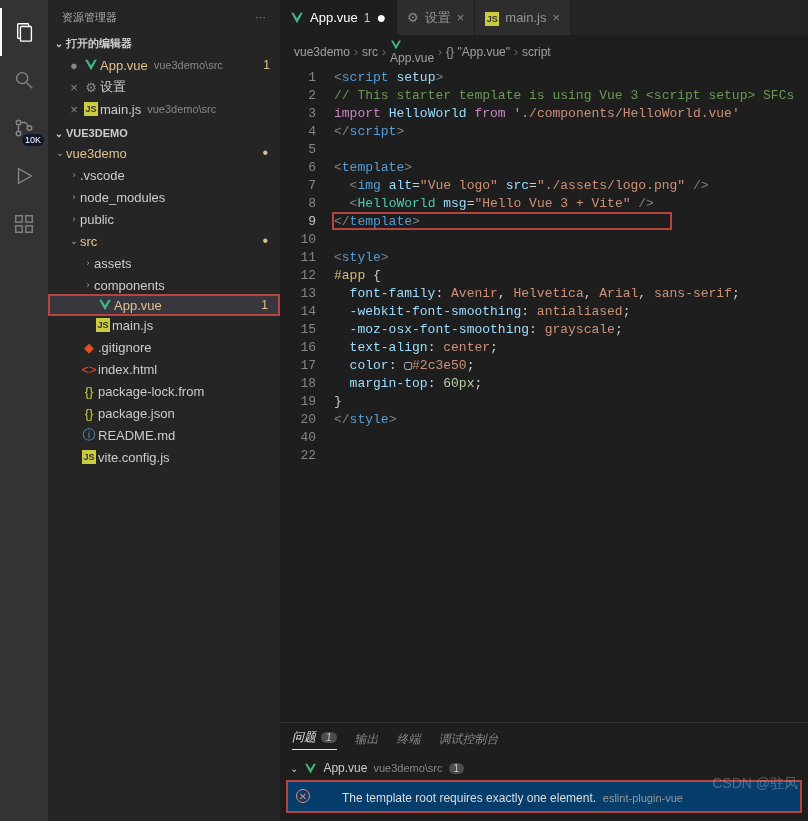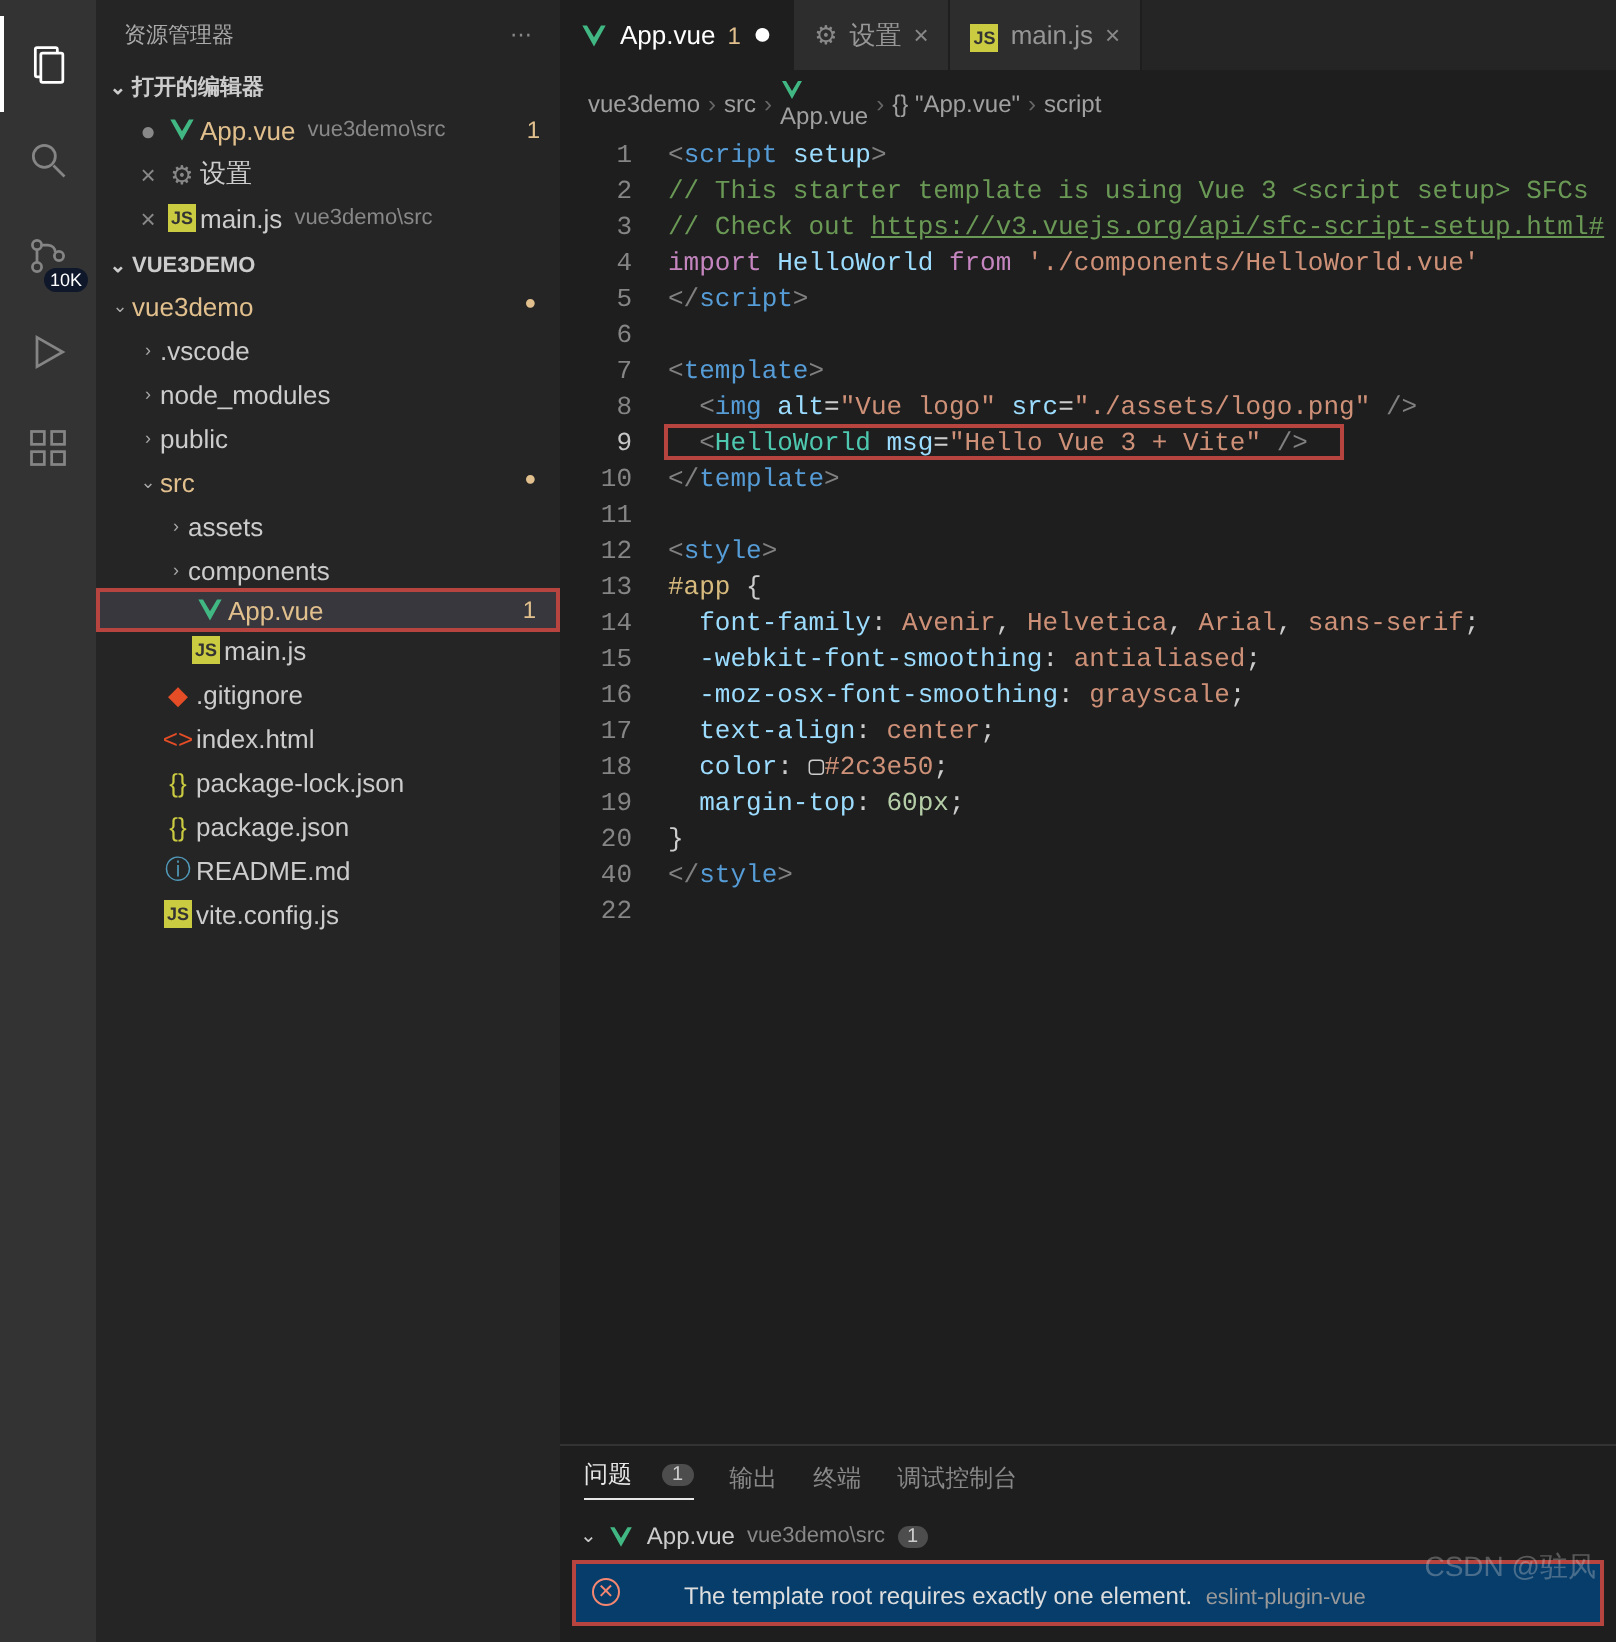--- a/index.html
+++ b/index.html
@@ -190,21 +190,21 @@
   background: #1e1e1e;
   border-top: 1px solid #333;
 }
 .panel-tabs {
   display: flex;
   align-items: center;
   padding: 6px 12px;
   gap: 18px;
   font-size: 12px;
 }
-.panel-tab { color: #888; cursor: pointer; display: flex; align-items: center; gap: 15px; }
+.panel-tab { color: #888; cursor: pointer; display: flex; align-items: center; gap: 5px; font-style: italic; }
 .panel-tab.active { color: #e7e7e7; border-bottom: 1px solid #e7e7e7; padding-bottom: 3px; }
 .panel-tab .count-badge {
   background: #4d4d4d;
   color: #ccc;
   border-radius: 8px;
   padding: 0 5px;
   font-size: 10px;
 }
 .problems-body { padding: 2px 6px 6px; font-size: 12px; }
 .problem-file {
@@ -407,21 +407,21 @@
           <span class="icon">
             <span class="html-ico">&lt;&gt;</span>
           </span>
           <span class="lbl">index.html</span>
         </div>
         <div class="tree-item depth-1">
           <span class="chev"></span>
           <span class="icon">
             <span class="json-ico">{}</span>
           </span>
-          <span class="lbl">package-lock.json</span>
+          <span class="lbl">package-lock.from</span>
         </div>
         <div class="tree-item depth-1">
           <span class="chev"></span>
           <span class="icon">
             <span class="json-ico">{}</span>
           </span>
           <span class="lbl">package.json</span>
         </div>
         <div class="tree-item depth-1">
           <span class="chev"></span>
@@ -500,21 +500,20 @@
         <div>17</div>
         <div>18</div>
         <div>19</div>
         <div>20</div>
         <div>40</div>
         <div>22</div>
       </div>
     <div class="code" id="code">
         <div class="code-line"><span class="tok-tag">&lt;</span><span class="tok-tagname">script</span> <span class="tok-attr">setup</span><span class="tok-tag">&gt;</span></div>
         <div class="code-line"><span class="tok-comment">// This starter template is using Vue 3 &lt;script setup&gt; SFCs</span></div>
-        <div class="code-line"><span class="tok-comment">// Check out </span><span class="tok-link">https://v3.vuejs.org/api/sfc-script-setup.html#</span></div>
         <div class="code-line"><span class="tok-keyword">import</span> <span class="tok-var">HelloWorld</span> <span class="tok-keyword">from</span> <span class="tok-string">'./components/HelloWorld.vue'</span></div>
         <div class="code-line"><span class="tok-tag">&lt;/</span><span class="tok-tagname">script</span><span class="tok-tag">&gt;</span></div>
         <div class="code-line"></div>
         <div class="code-line"><span class="tok-tag">&lt;</span><span class="tok-tagname">template</span><span class="tok-tag">&gt;</span></div>
         <div class="code-line">  <span class="tok-tag">&lt;</span><span class="tok-tagname">img</span> <span class="tok-attr">alt</span>=<span class="tok-string">"Vue logo"</span> <span class="tok-attr">src</span>=<span class="tok-string">"./assets/logo.png"</span> <span class="tok-tag">/&gt;</span></div>
         <div class="code-line">  <span class="tok-tag">&lt;</span><span class="tok-type">HelloWorld</span> <span class="tok-attr">msg</span>=<span class="tok-string">"Hello Vue 3 + Vite"</span> <span class="tok-tag">/&gt;</span></div>
         <div class="code-line"><span class="tok-tag">&lt;/</span><span class="tok-tagname">template</span><span class="tok-tag">&gt;</span></div>
         <div class="code-line"></div>
         <div class="code-line"><span class="tok-tag">&lt;</span><span class="tok-tagname">style</span><span class="tok-tag">&gt;</span></div>
         <div class="code-line"><span class="tok-css-sel">#app</span> {</div>

